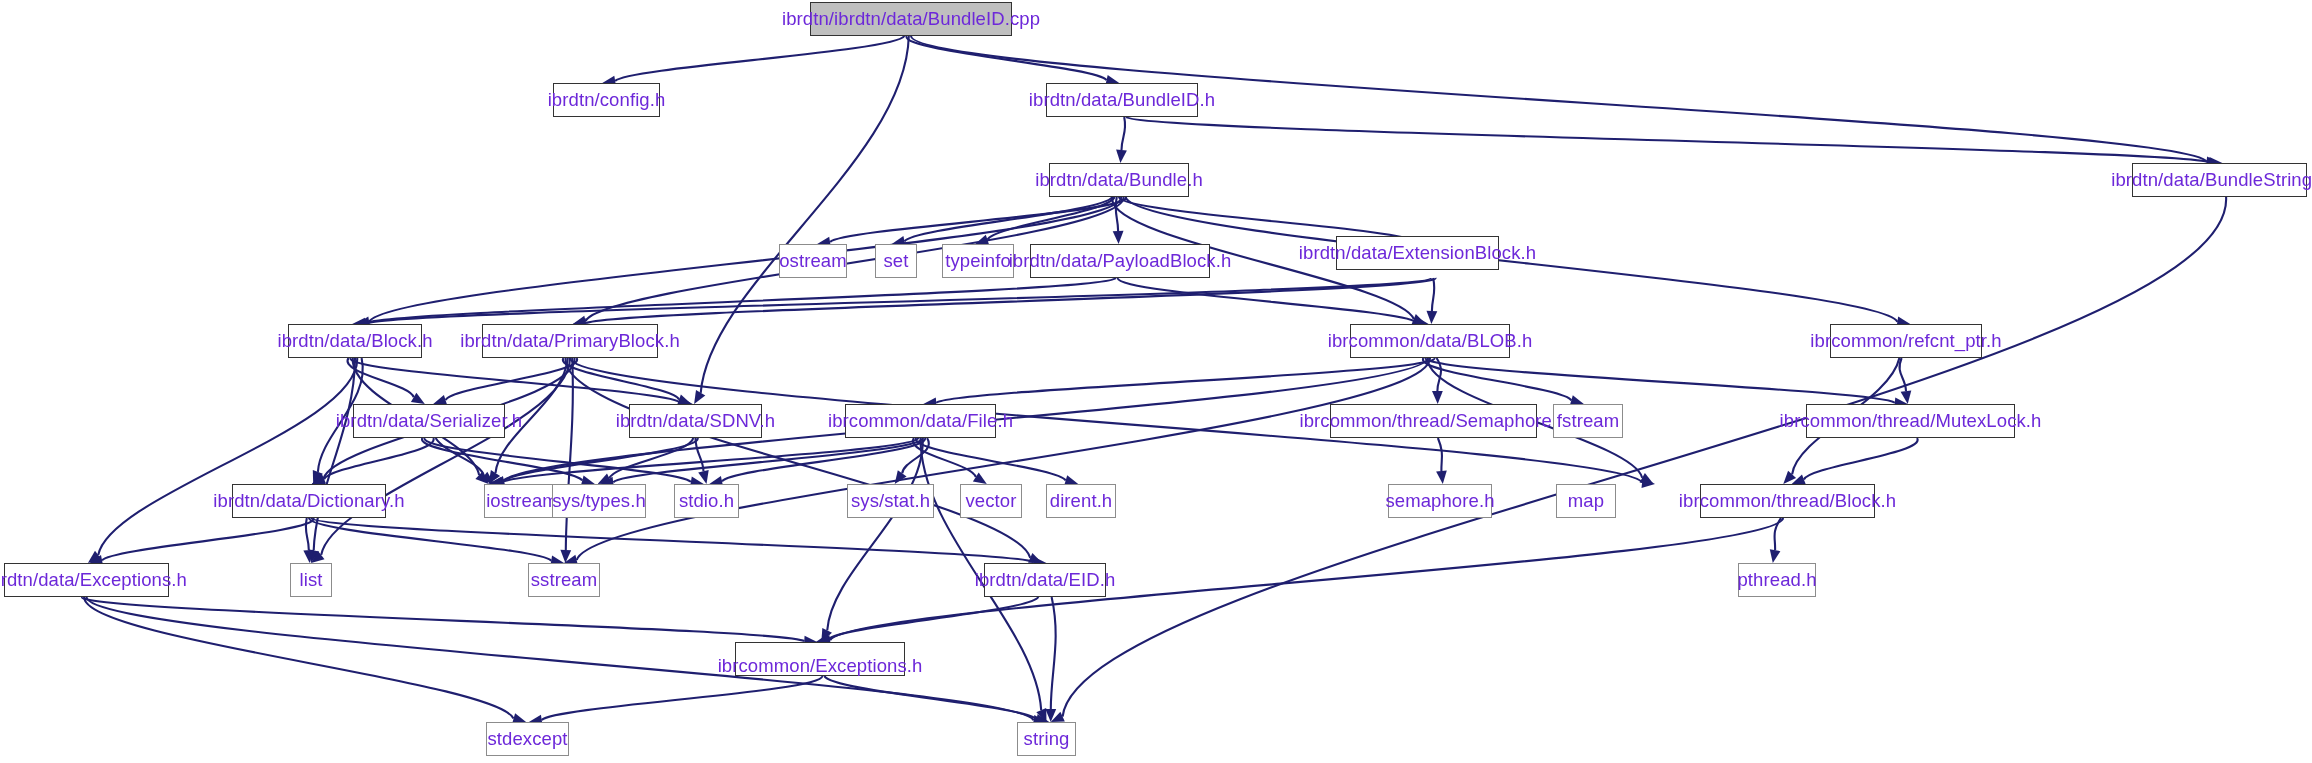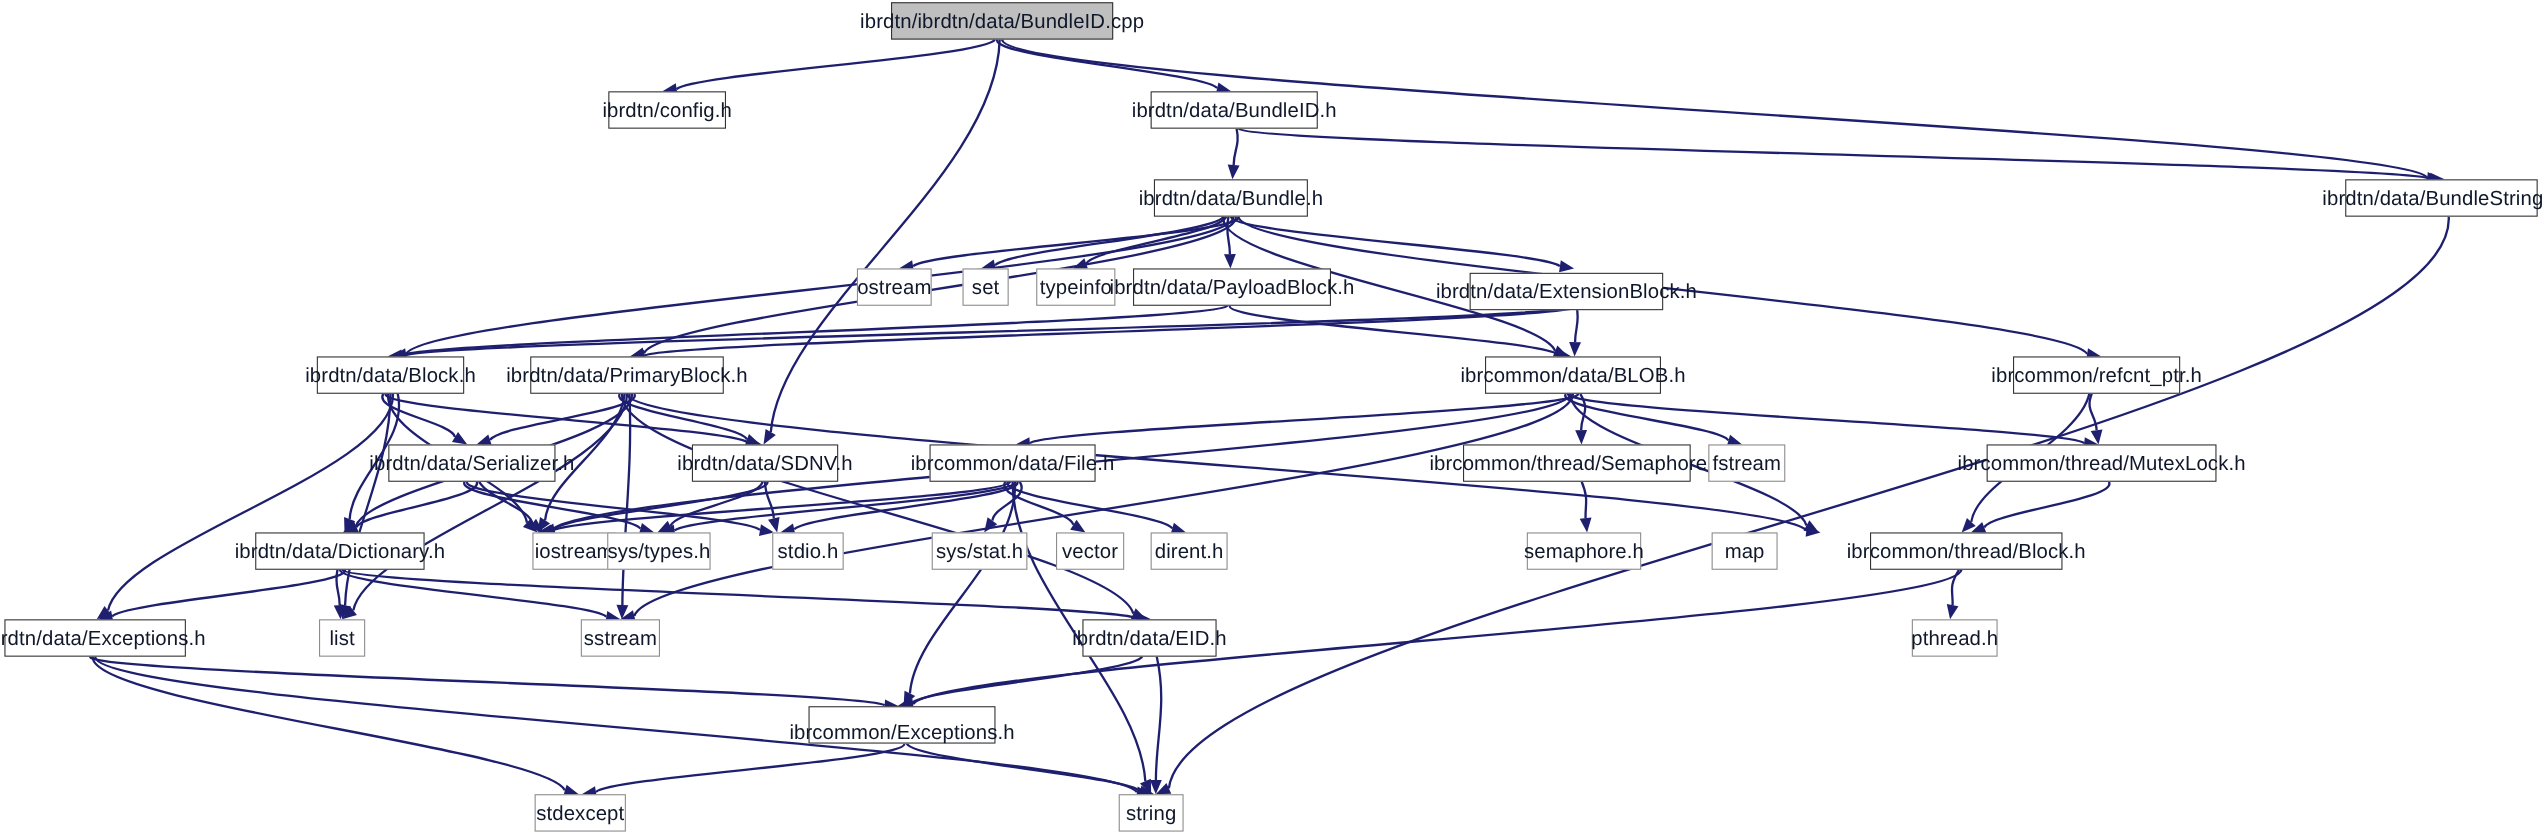--- a/index.html
+++ b/index.html
@@ -33,21 +33,21 @@
   }
   .node {
     position: absolute;
     box-sizing: border-box;
     display: flex;
     align-items: center;
     justify-content: center;
     white-space: nowrap;
     font-size: 18.5px;
     line-height: 1;
-    color: #0f172a;
+    color: #6d28d9;
     background: #ffffff;
     border: 1.4px solid #8c8c8c;
     height: 34px;
     padding: 0 9px;
     letter-spacing: 0.1px;
   }
   .node.file {
     border: 1.6px solid #333333;
   }
   .node.root {
@@ -235,21 +235,21 @@
       </div>
       <div class="node system" style="left: 875px; top: 244px; width: 42px;">
         <span class="node-label">set</span>
       </div>
       <div class="node system" style="left: 942px; top: 244px; width: 72px;">
         <span class="node-label">typeinfo</span>
       </div>
       <div class="node file" style="left: 1030px; top: 244px; width: 180px;">
         <span class="node-label">ibrdtn/data/PayloadBlock.h</span>
       </div>
-      <div class="node file" style="left: 1336px; top: 248px; width: 176px;">
+      <div class="node file" style="left: 1336px; top: 236px; width: 163px;">
         <span class="node-label">ibrdtn/data/ExtensionBlock.h</span>
       </div>
       <div class="node file" style="left: 288px; top: 324px; width: 134px;">
         <span class="node-label">ibrdtn/data/Block.h</span>
       </div>
       <div class="node file" style="left: 482px; top: 324px; width: 176px;">
         <span class="node-label">ibrdtn/data/PrimaryBlock.h</span>
       </div>
       <div class="node file" style="left: 1350px; top: 324px; width: 160px;">
         <span class="node-label">ibrcommon/data/BLOB.h</span>
@@ -277,21 +277,21 @@
       </div>
       <div class="node file" style="left: 232px; top: 484px; width: 154px;">
         <span class="node-label">ibrdtn/data/Dictionary.h</span>
       </div>
       <div class="node system" style="left: 452px; top: 484px; width: 76px; margin-left: 32px;">
         <span class="node-label">iostream</span>
       </div>
       <div class="node system" style="left: 552px; top: 484px; width: 94px;">
         <span class="node-label">sys/types.h</span>
       </div>
-      <div class="node system" style="left: 674px; top: 484px; width: 65px; margin-left: 28px;">
+      <div class="node system" style="left: 674px; top: 484px; width: 65px;">
         <span class="node-label">stdio.h</span>
       </div>
       <div class="node system" style="left: 847px; top: 484px; width: 87px;">
         <span class="node-label">sys/stat.h</span>
       </div>
       <div class="node system" style="left: 960px; top: 484px; width: 62px;">
         <span class="node-label">vector</span>
       </div>
       <div class="node system" style="left: 1046px; top: 484px; width: 70px;">
         <span class="node-label">dirent.h</span>

